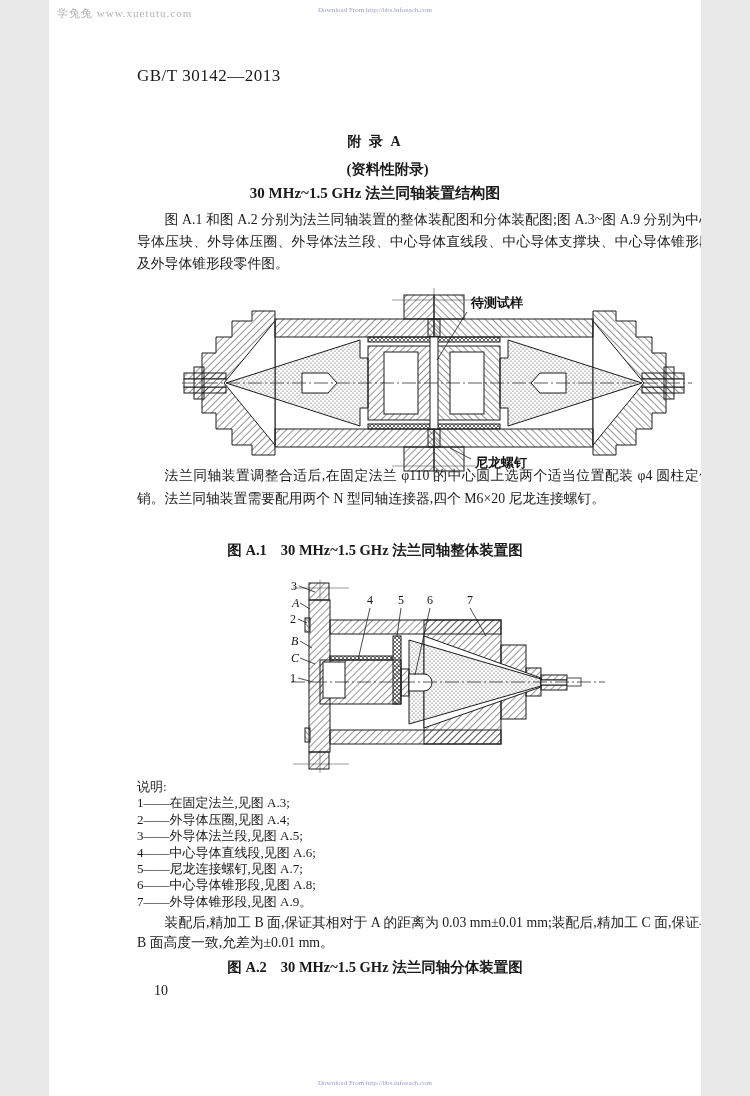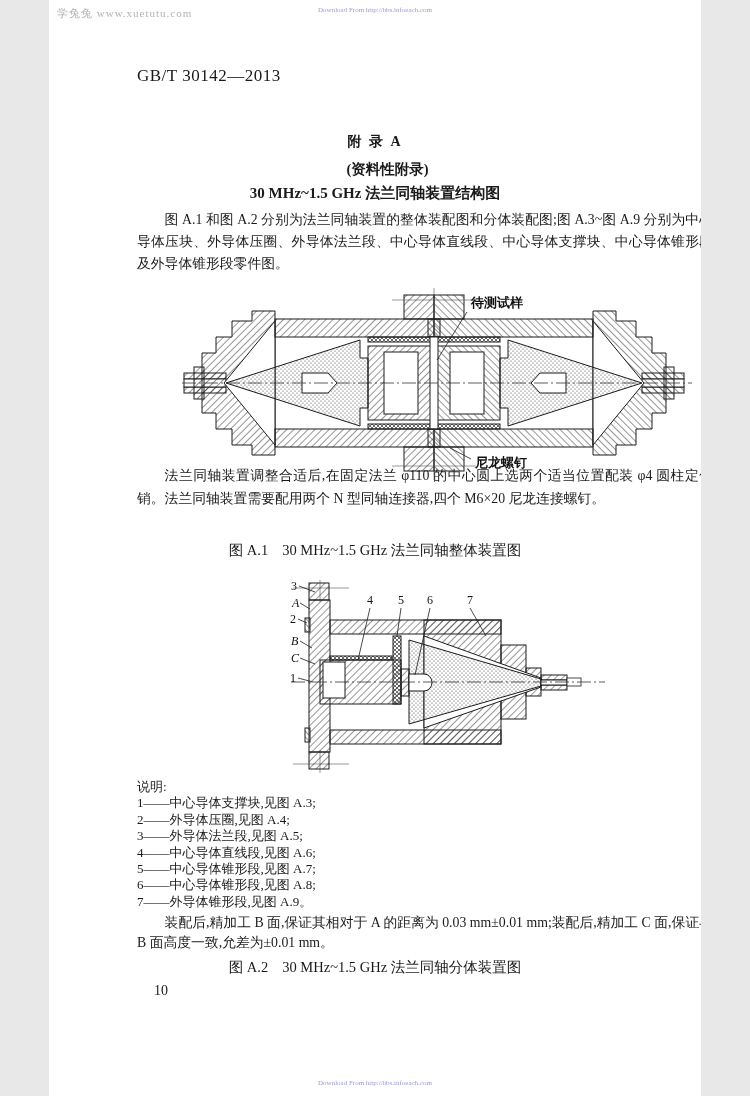--- a/index.html
+++ b/index.html
@@ -13,21 +13,21 @@
   .dl-top { position:absolute; left:0; right:0; top:6px; text-align:center; font-size:7px; color:#9a9ad0; }
   .dl-bottom { position:absolute; left:0; right:0; top:1079px; text-align:center; font-size:7px; color:#9a9ad0; }
   .doc-number { position:absolute; left:88px; top:66px; font-size:17px; font-weight:normal; letter-spacing:0.5px; }
   .t-appendix { position:absolute; left:0; right:0; top:133px; text-align:center; font-size:14px; font-weight:bold; letter-spacing:2px; }
   .t-sub { position:absolute; left:0; right:0; top:160px; text-align:center; font-size:14.5px; font-weight:bold;padding-left:25px; }
   .t-section { position:absolute; left:0; right:0; top:184px; text-align:center; font-size:15px; font-weight:bold; }
   .para { position:absolute; left:88px; width:576px; font-size:13.8px; line-height:22px; text-align:justify; text-indent:2em; }
   .para-intro { top:209px; }
   .para-adjust { top:464px; line-height:23px; }
   .para-note { top:913px; line-height:19.5px; }
-  .caption { position:absolute; left:0; right:0; text-align:center; font-weight:normal; font-size:14.5px; }
+  .caption { position:absolute; left:0; right:0; text-align:center; font-weight:bold; font-size:14.5px; }
   .caption-1 { top:541px; }
   .caption-2 { top:958px; }
   .caption .cap-label { margin-right:14px; }
   .fig1 { position:absolute; left:133px; top:286px; }
   .fig2 { position:absolute; left:238px; top:578px; }
   .legend { position:absolute; left:88px; top:779px; font-size:13px; line-height:16.4px; }
   .legend-row span { white-space:pre; }
   .page-number { position:absolute; left:105px; top:983px; font-size:14px; }
   svg text { font-family:"Liberation Serif","DejaVu Serif",serif; fill:#111; }
   svg .cjk-label { font-size:13px; font-weight:bold; }
@@ -187,25 +187,25 @@
       <text class="num-label" x="3" y="104" stroke="none">1</text>
       <text class="num-label" x="80" y="26" stroke="none">4</text>
       <text class="num-label" x="111" y="26" stroke="none">5</text>
       <text class="num-label" x="140" y="26" stroke="none">6</text>
       <text class="num-label" x="180" y="26" stroke="none">7</text>
     </g>
   </svg>
 
   <div class="legend">
     <div class="legend-heading">说明:</div>
-    <div class="legend-row"><span>1</span><span>——</span><span>中心导体支撑块,见图 A.3;</span></div>
+    <div class="legend-row"><span>1</span><span>——</span><span>在固定法兰,见图 A.3;</span></div>
     <div class="legend-row"><span>2</span><span>——</span><span>外导体压圈,见图 A.4;</span></div>
     <div class="legend-row"><span>3</span><span>——</span><span>外导体法兰段,见图 A.5;</span></div>
     <div class="legend-row"><span>4</span><span>——</span><span>中心导体直线段,见图 A.6;</span></div>
-    <div class="legend-row"><span>5</span><span>——</span><span>中心导体锥形段,见图 A.7;</span></div>
+    <div class="legend-row"><span>5</span><span>——</span><span>尼龙连接螺钉,见图 A.7;</span></div>
     <div class="legend-row"><span>6</span><span>——</span><span>中心导体锥形段,见图 A.8;</span></div>
     <div class="legend-row"><span>7</span><span>——</span><span>外导体锥形段,见图 A.9。</span></div>
   </div>
 
   <div class="para para-note">装配后,精加工 B 面,保证其相对于 A 的距离为 0.03 mm±0.01 mm;装配后,精加工 C 面,保证与 B 面高度一致,允差为±0.01 mm。</div>
 
   <div class="caption caption-2">
     <span class="cap-label">图 A.2</span><span>30 MHz~1.5 GHz 法兰同轴分体装置图</span>
   </div>
 

